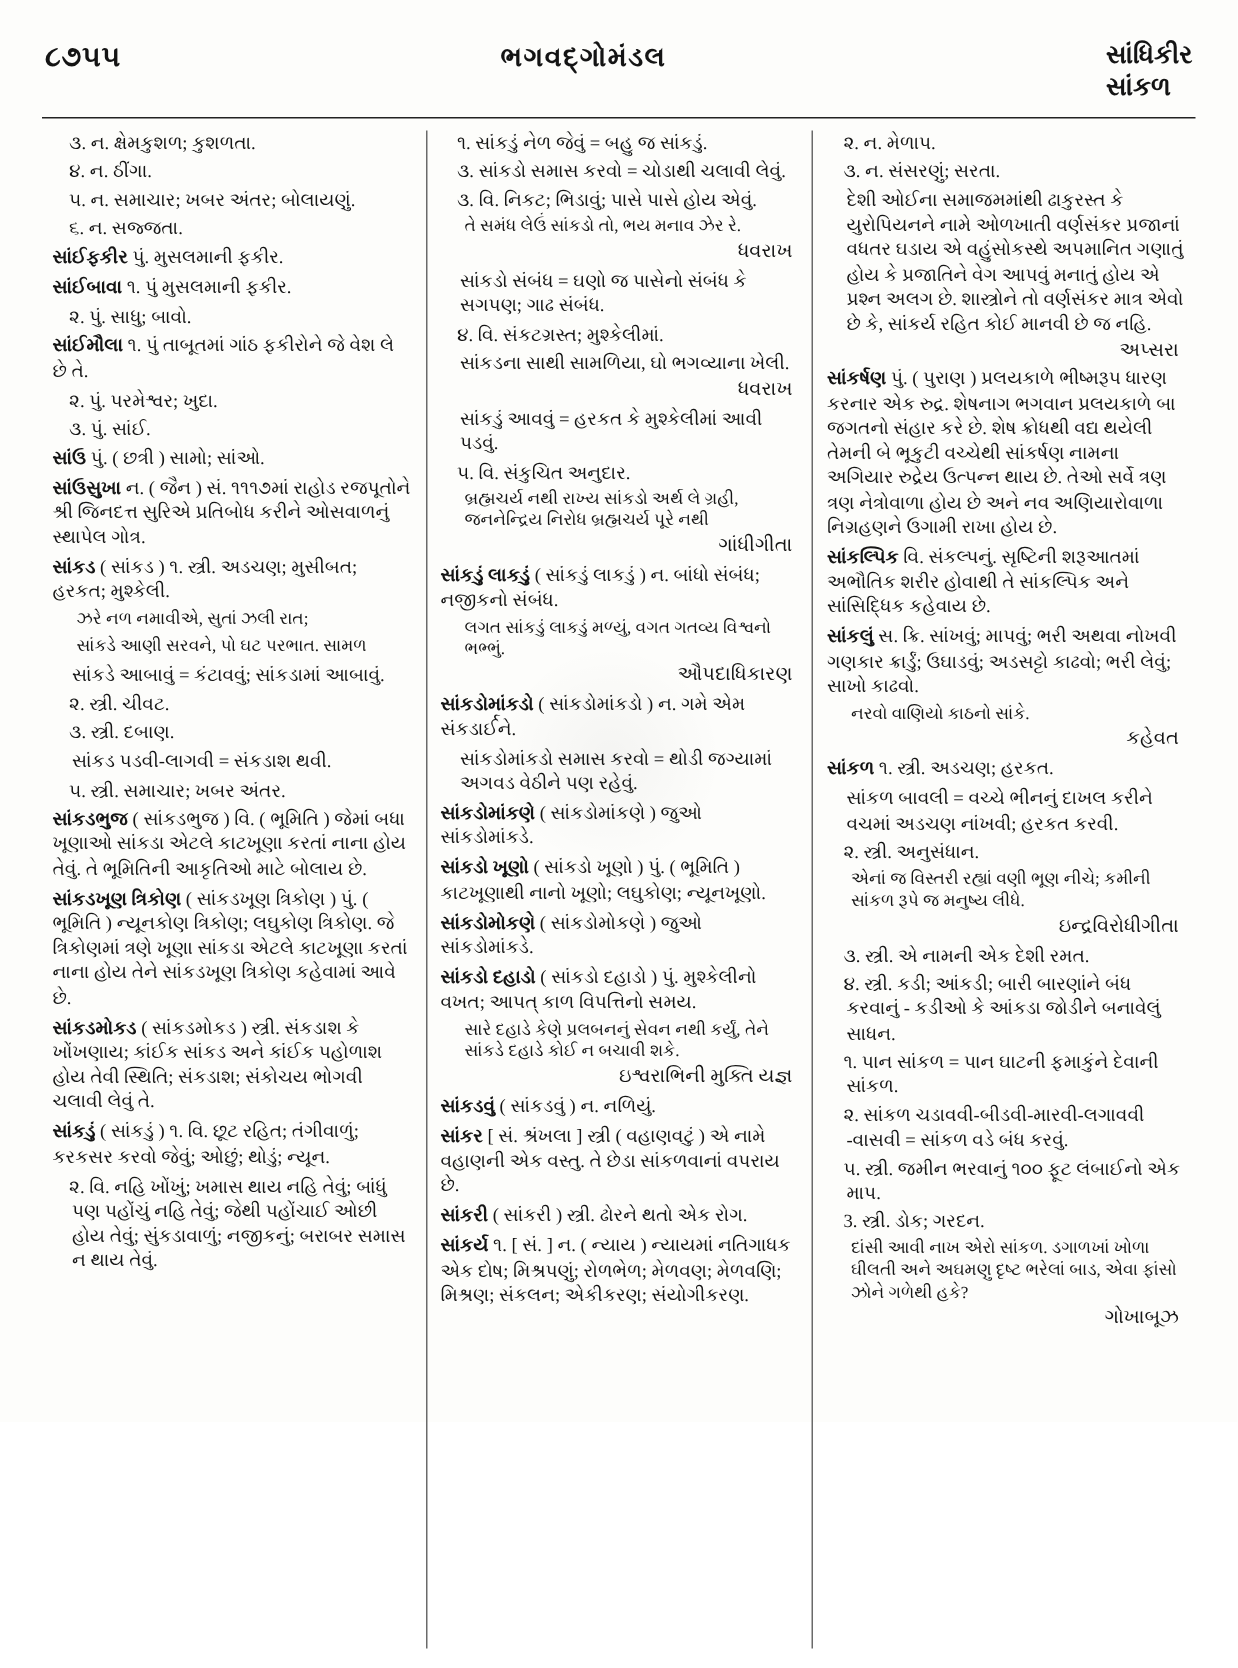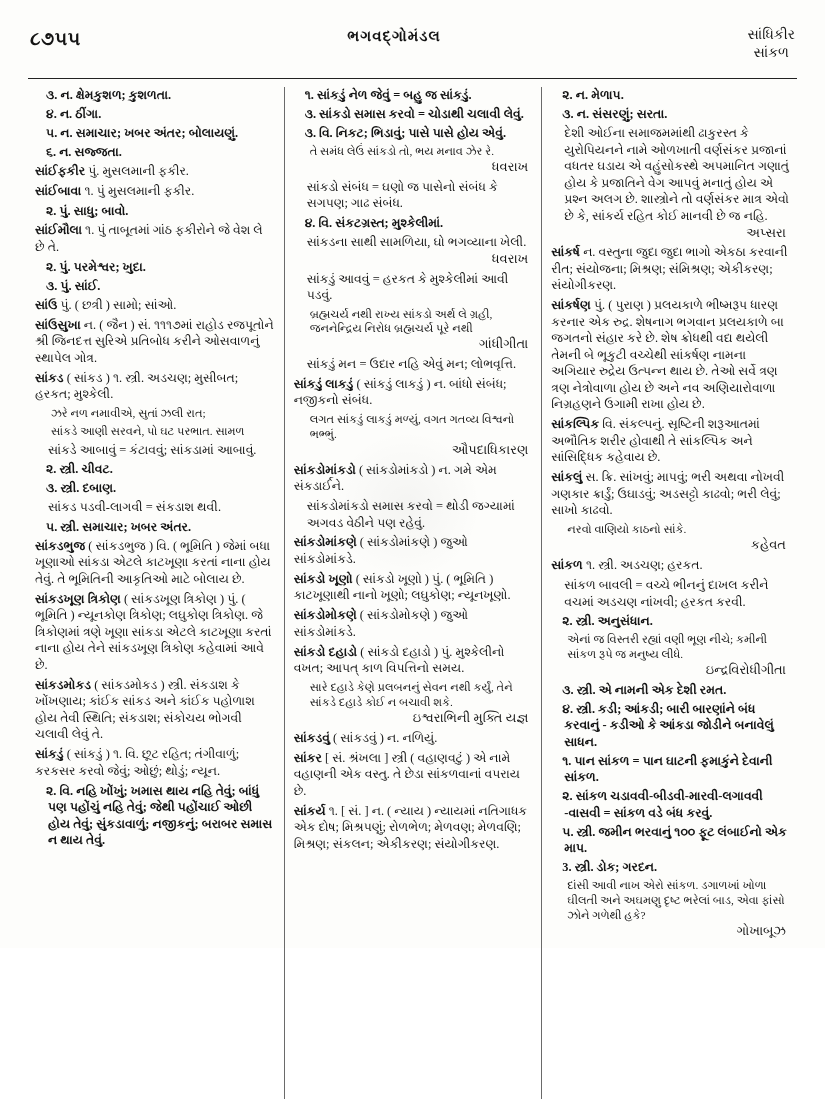--- a/index.html
+++ b/index.html
@@ -31,31 +31,31 @@
     height: 46px;
     margin: 0 4px 6px 4px;
   }
   .page-number {
     font-size: 19px;
     font-weight: bold;
     letter-spacing: 0.5px;
     padding-top: 2px;
   }
   .running-title {
-    font-size: 15px;
+    font-size: 18px;
     font-weight: bold;
     letter-spacing: 1px;
     padding-top: 2px;
     flex: 0 0 auto;
     margin-left: -40px;
   }
   .guide-words {
-    text-align: center;
-    font-size: 14px;
-    font-weight: normal;
+    text-align: left;
+    font-size: 17px;
+    font-weight: bold;
     line-height: 1.25;
   }
   .rule {
     border: 0;
     border-top: 1.5px solid #222;
     margin: 0 2px 8px 2px;
   }
   
   .columns {
     display: flex;
@@ -76,21 +76,20 @@
     margin-bottom: 3.5px;
     text-indent: 0;
   }
   .entry .hw {
     font-weight: bold;
   }
   .sub {
     padding-left: 13px;
     text-indent: -2px;
     margin-bottom: 2.5px;
-    font-weight: bold;
   }
   .quote {
     padding-left: 16px;
     font-size: 11.4px;
     line-height: 1.3;
     margin-bottom: 3px;
   }
   .quote-attrib {
     display: block;
     text-align: right;
@@ -160,41 +159,41 @@
       </div>
     <div class="col col-mid">
         <div class="sub">૧. સાંકડું નેળ જેવું = બહુ જ સાંકડું.</div>
         <div class="sub">૩. સાંકડો સમાસ કરવો = ચોડાથી ચલાવી લેવું.</div>
         <div class="sub">૩. વિ. નિકટ; ભિડાવું; પાસે પાસે હોય એવું.</div>
         <div class="quote"><span>તે સમંધ લેઉં સાંકડો તો, ભય મનાવ ઝેર રે.</span><span class="quote-attrib">ધવરાખ</span></div>
         <div class="cont">સાંકડો સંબંધ = ઘણો જ પાસેનો સંબંધ કે સગપણ; ગાઢ સંબંધ.</div>
         <div class="sub">૪. વિ. સંકટગ્રસ્ત; મુશ્કેલીમાં.</div>
         <div class="cont">સાંકડના સાથી સામળિયા, ઘો ભગવ્યાના ખેલી.<span class="quote-attrib">ધવરાખ</span></div>
         <div class="cont">સાંકડું આવવું = હરકત કે મુશ્કેલીમાં આવી પડવું.</div>
+        <div class="sub">૫. વિ. સંકુચિત અનુદાર.</div>
         <div class="quote"><span>બ્રહ્મચર્ય નથી રાખ્ય સાંકડો અર્થ લે ગ્રહી, જનનેન્દ્રિય નિરોધ બ્રહ્મચર્ય પૂરે નથી</span><span class="quote-attrib">ગાંધીગીતા</span></div>
-        <div class="cont">સાંકડું મન = ઉદાર નહિ એવું મન; લોભવૃત્તિ.</div>
         <div class="entry"><span class="hw">સાંકડું લાકડું</span><span> ( સાંકડું લાકડું ) ન. બાંધો સંબંધ; નજીકનો સંબંધ.</span></div>
         <div class="quote"><span>લગત સાંકડું લાકડું મળ્યું,
 વગત ગતવ્ય વિશ્વનો ભભ્ભું.</span><span class="quote-attrib">ઔપદાધિકારણ</span></div>
         <div class="entry"><span class="hw">સાંકડોમાંકડો</span><span> ( સાંકડોમાંકડો ) ન. ગમે એમ સંકડાર્ઈને.</span></div>
         <div class="cont">સાંકડોમાંકડો સમાસ કરવો = થોડી જગ્યામાં અગવડ વેઠીને પણ રહેવું.</div>
         <div class="entry"><span class="hw">સાંકડોમાંકણે</span><span> ( સાંકડોમાંકણે ) જુઓ સાંકડોમાંકડે.</span></div>
         <div class="entry"><span class="hw">સાંકડો ખૂણો</span><span> ( સાંકડો ખૂણો ) પું. ( ભૂમિતિ ) કાટખૂણાથી નાનો ખૂણો; લઘુકોણ; ન્યૂનખૂણો.</span></div>
         <div class="entry"><span class="hw">સાંકડોમોકણે</span><span> ( સાંકડોમોકણે ) જુઓ સાંકડોમાંકડે.</span></div>
         <div class="entry"><span class="hw">સાંકડો દહાડો</span><span> ( સાંકડો દહાડો ) પું. મુશ્કેલીનો વખત; આપત્ કાળ વિપત્તિનો સમય.</span></div>
         <div class="quote"><span>સારે દહાડે કેણે પ્રલબનનું સેવન નથી કર્યું, તેને સાંકડે દહાડે કોઈ ન બચાવી શકે.</span><span class="quote-attrib">ઇશ્વરાભિની મુક્તિ યજ્ઞ</span></div>
         <div class="entry"><span class="hw">સાંકડવું</span><span> ( સાંકડવું ) ન. નળિયું.</span></div>
         <div class="entry"><span class="hw">સાંકર</span><span> [ સં. શ્રંખલા ] સ્ત્રી ( વહાણવટું ) એ નામે વહાણની એક વસ્તુ. તે છેડા સાંકળવાનાં વપરાય છે.</span></div>
+        <div class="entry"><span class="hw">સાંકરી</span><span> ( સાંકરી ) સ્ત્રી. ઢોરને થતો એક રોગ.</span></div>
         <div class="entry"><span class="hw">સાંકર્ય</span><span> ૧. [ સં. ] ન. ( ન્યાય ) ન્યાયમાં નતિગાધક એક દોષ; મિશ્રપણું; રોળભેળ; મેળવણ; મેળવણિ; મિશ્રણ; સંકલન; એકીકરણ; સંયોગીકરણ.</span></div>
       </div>
     <div class="col col-right">
         <div class="sub">૨. ન. મેળાપ.</div>
         <div class="sub">૩. ન. સંસરણું; સરતા.</div>
         <div class="cont">દેશી ઓઈના સમાજમમાંથી ઢાકુરસ્ત કે યુરોપિયનને નામે ઓળખાતી વર્ણસંકર પ્રજાનાં વધતર ઘડાય એ વહુંસોકસ્થે અપમાનિત ગણાતું હોય કે પ્રજાતિને વેગ આપવું મનાતું હોય એ પ્રશ્ન અલગ છે. શાસ્ત્રોને તો વર્ણસંકર માત્ર એવો છે કે, સાંકર્ય રહિત કોઈ માનવી છે જ નહિ.<span class="quote-attrib">અપ્સરા</span></div>
-        <div class="entry"><span class="hw">સાંકર્ષ</span><span> ન. વસ્તુના જુદા જુદા ભાગો એકઠા કરવાની રીત; સંયોજના; મિશ્રણ; સંમિશ્રણ; એકીકરણ; સંયોગીકરણ.</span></div>
         <div class="entry"><span class="hw">સાંકર્ષણ</span><span> પું. ( પુરાણ ) પ્રલયકાળે ભીષ્મરૂપ ધારણ કરનાર એક રુદ્ર. શેષનાગ ભગવાન પ્રલયકાળે બા જગતનો સંહાર કરે છે. શેષ ક્રોધથી વદ્ય થયેલી તેમની બે ભૂકુટી વચ્ચેથી સાંકર્ષણ નામના અગિયાર રુદ્રેય ઉત્પન્ન થાય છે. તેઓ સર્વે ત્રણ ત્રણ નેત્રોવાળા હોય છે અને નવ અણિયારોવાળા નિગ્રહણને ઉગામી રાખા હોય છે.</span></div>
         <div class="entry"><span class="hw">સાંકલ્પિક</span><span> વિ. સંકલ્પનું. સૃષ્ટિની શરૂઆતમાં અભૌતિક શરીર હોવાથી તે સાંકલ્પિક અને સાંસિદ્ધિક કહેવાય છે.</span></div>
         <div class="entry"><span class="hw">સાંકલું</span><span> સ. ક્રિ. સાંખવું; માપવું; ભરી અથવા નોખવી ગણકાર ક્રાર્ડું; ઉઘાડવું; અડસટ્ટો કાઢવો; ભરી લેવું; સાખો કાઢવો.</span></div>
         <div class="quote"><span>નરવો વાણિયો કાઠનો સાંકે.</span><span class="quote-attrib">કહેવત</span></div>
         <div class="entry"><span class="hw">સાંકળ</span><span> ૧. સ્ત્રી. અડચણ; હરકત.</span></div>
         <div class="cont">સાંકળ બાવલી = વચ્ચે ભીનનું દાખલ કરીને વચમાં અડચણ નાંખવી; હરકત કરવી.</div>
         <div class="sub">૨. સ્ત્રી. અનુસંધાન.</div>
         <div class="quote"><span>એનાં જ વિસ્તરી રહ્યાં વણી ભૂણ નીચે;
 કમીની સાંકળ રૂપે જ મનુષ્ય લીધે.</span><span class="quote-attrib">ઇન્દ્રવિરોધીગીતા</span></div>
         <div class="sub">૩. સ્ત્રી. એ નામની એક દેશી રમત.</div>

